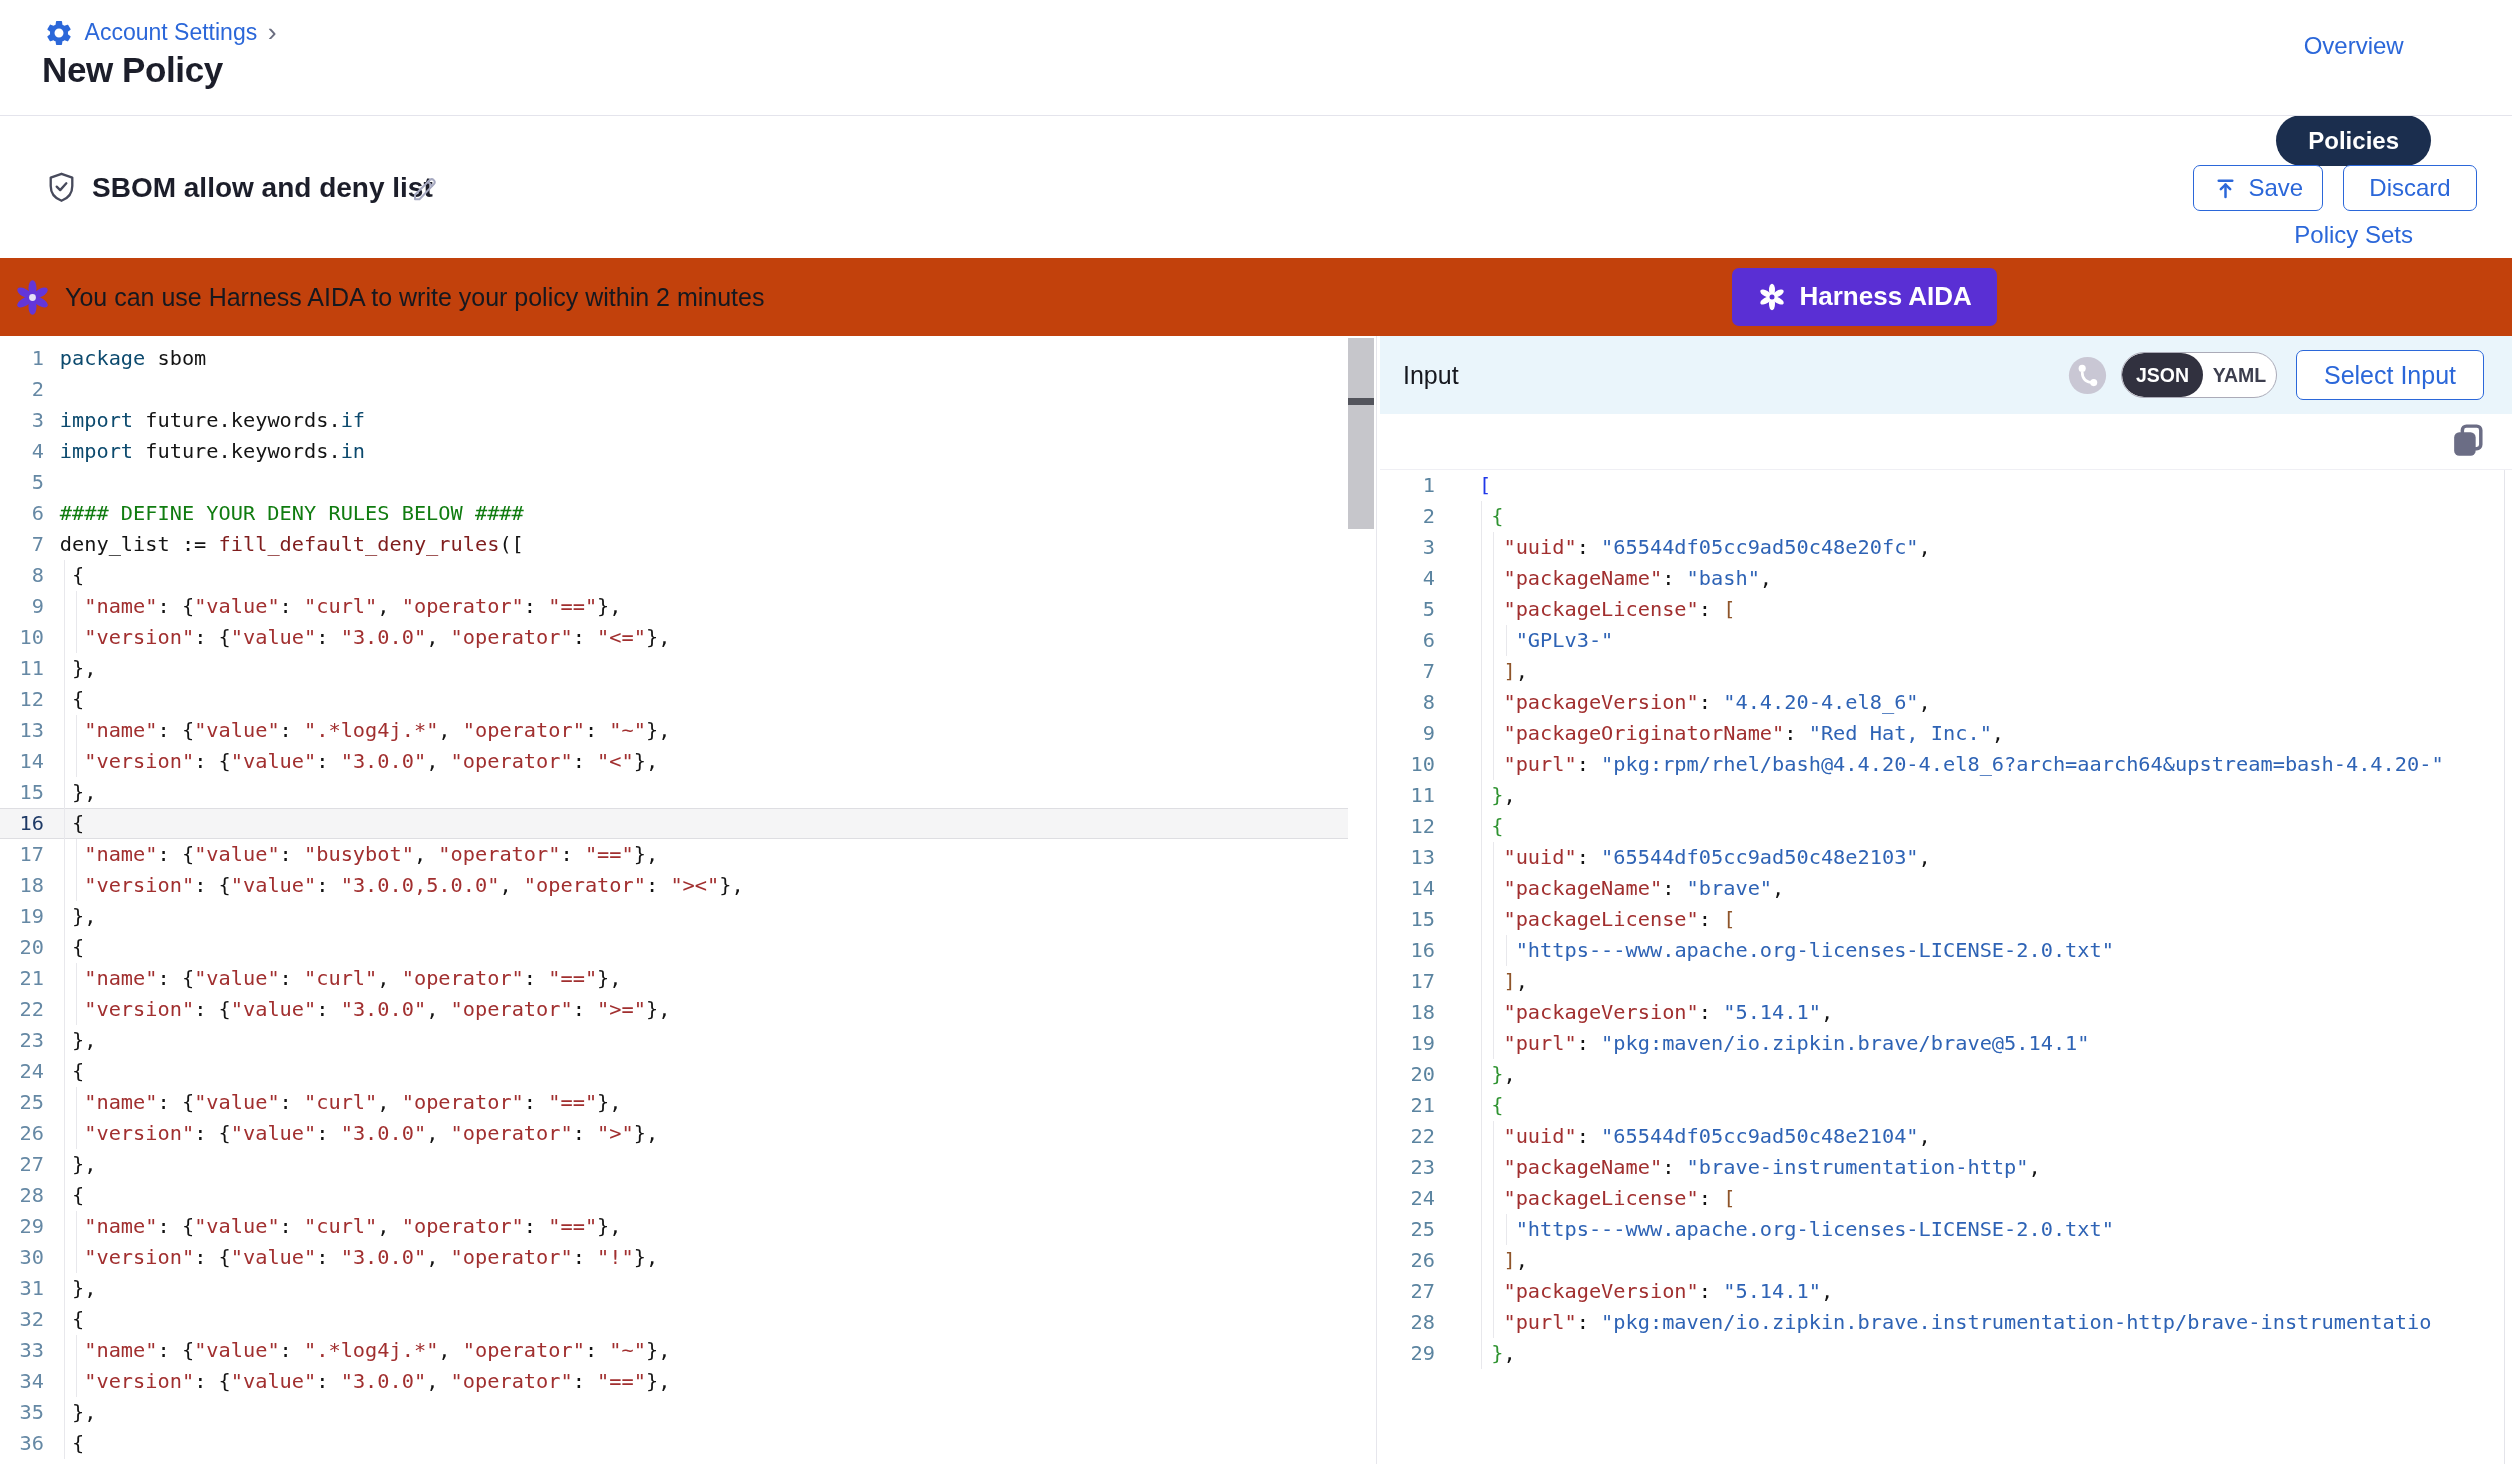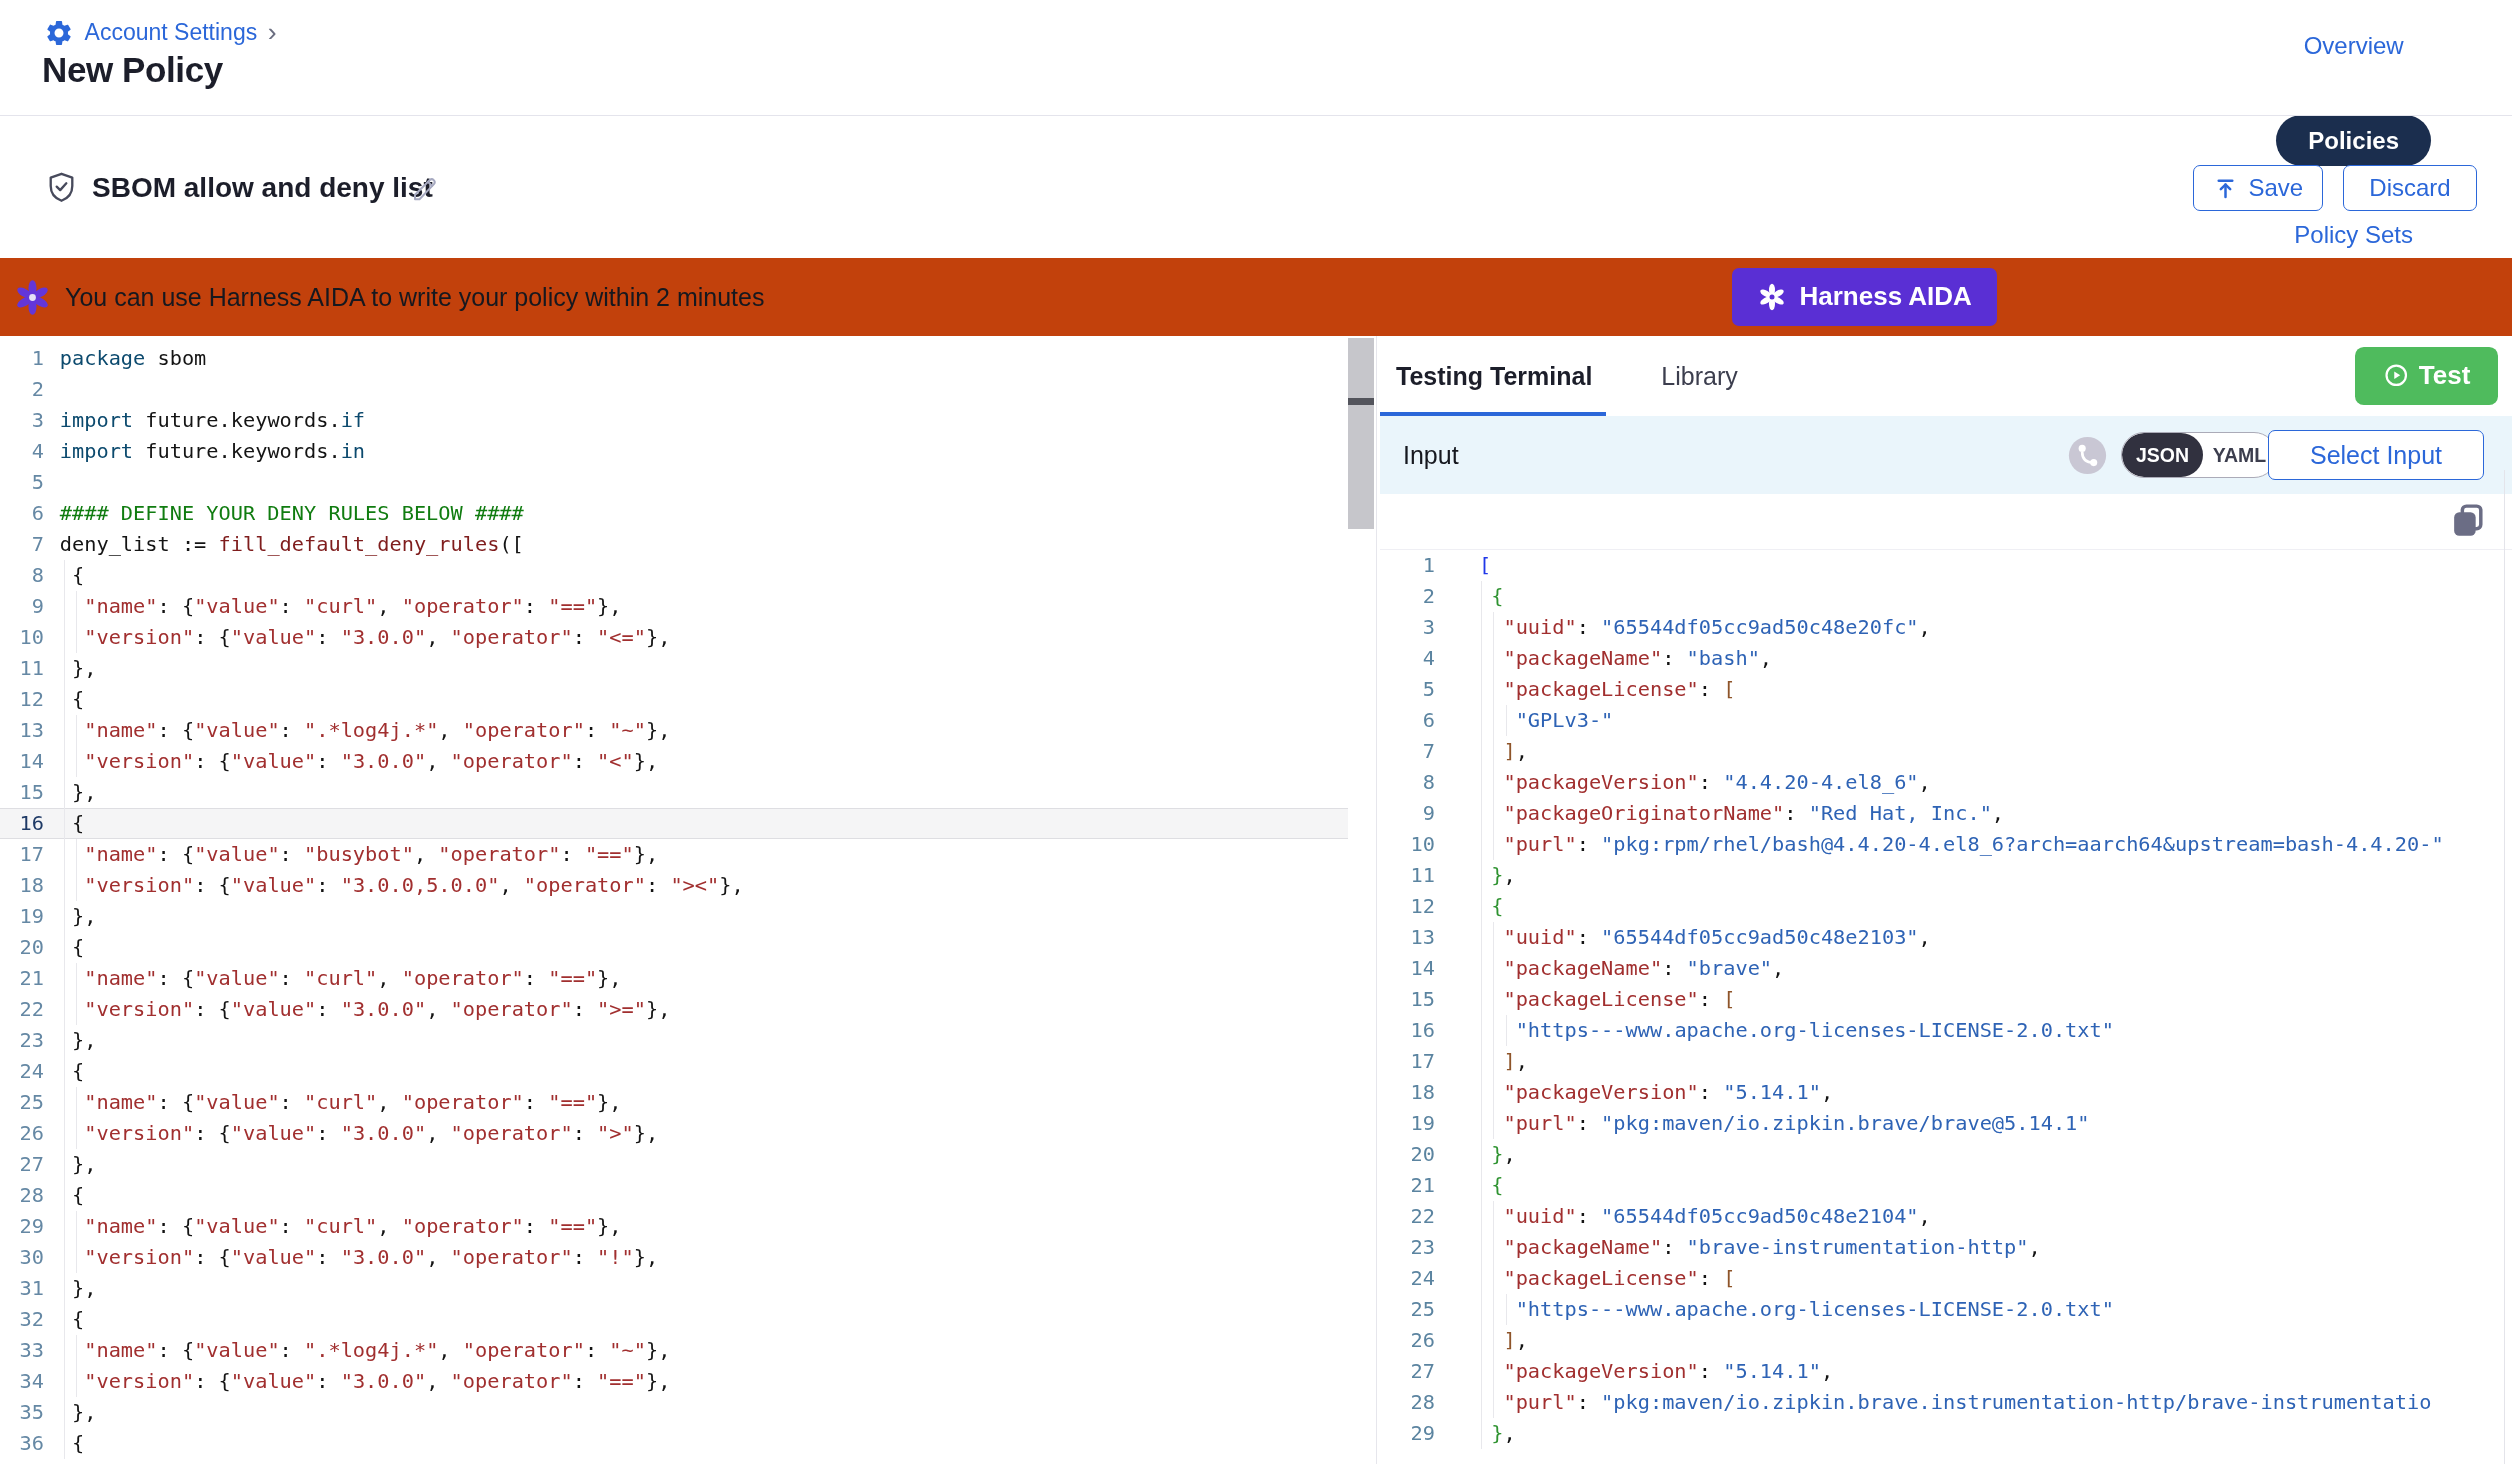--- a/index.html
+++ b/index.html
@@ -67,21 +67,21 @@
       color:#fff;font-size:26px;font-weight:bold;display:flex;align-items:center;justify-content:center;gap:9.7px;
       cursor:pointer;font-family:"Liberation Sans",sans-serif;}
   .input-bar{height:78px;background:#EAF5FB;position:relative;display:flex;align-items:center;}
   .input-label{margin-left:23px;font-size:25px;color:#16181F;}
   .fmt-circle{position:absolute;right:405px;top:19.5px;cursor:pointer;}
   .fmt-toggle{position:absolute;right:235px;top:16px;width:156px;height:46px;background:#fff;border:0.9px solid #ABABB8;
       border-radius:25px;display:flex;align-items:center;box-sizing:border-box;overflow:hidden;cursor:pointer;}
   .fmt-seg{font-size:19.5px;font-weight:bold;display:flex;align-items:center;justify-content:center;height:100%;}
   .fmt-seg.on{background:#31313F;color:#fff;width:81px;border-radius:25px;}
   .fmt-seg.off{color:#3C3E4E;width:73px;}
-  .select-input-btn{position:absolute;right:28px;top:14px;width:216px;height:50px;background:#fff;border:1.8px solid #2B67D9;
+  .select-input-btn{position:absolute;right:28px;top:14px;width:188px;height:50px;background:#fff;border:1.8px solid #2B67D9;
       border-radius:7px;color:#2B67D9;font-size:25px;display:flex;align-items:center;justify-content:center;
       box-sizing:border-box;cursor:pointer;font-family:"Liberation Sans",sans-serif;}
   .copy-strip{height:55px;position:relative;border-bottom:0.9px solid #EFEFF4;}
   .copy-ic{position:absolute;right:23px;top:7px;cursor:pointer;}
   #input-lines{position:relative;}
   #rpanel .ln{width:55px;padding-right:7px;color:#5B84A0;}
   #rpanel .ct{padding-left:37px;}
   .rsb-line{position:absolute;left:1124px;top:134px;bottom:0;width:0.9px;background:#E4E4EA;}
 </style>
 </head>
@@ -204,34 +204,20 @@
     <div class="crow"><i class="gd" style="left: 64px;"></i><i class="gd" style="left: 76px;"></i><span class="ln">33</span><span class="ct"><span class="tok-t">  </span><span class="tok-s">"name"</span><span class="tok-t">: {</span><span class="tok-s">"value"</span><span class="tok-t">: </span><span class="tok-s">".*log4j.*"</span><span class="tok-t">, </span><span class="tok-s">"operator"</span><span class="tok-t">: </span><span class="tok-s">"~"</span><span class="tok-t">},</span></span></div>
     <div class="crow"><i class="gd" style="left: 64px;"></i><i class="gd" style="left: 76px;"></i><span class="ln">34</span><span class="ct"><span class="tok-t">  </span><span class="tok-s">"version"</span><span class="tok-t">: {</span><span class="tok-s">"value"</span><span class="tok-t">: </span><span class="tok-s">"3.0.0"</span><span class="tok-t">, </span><span class="tok-s">"operator"</span><span class="tok-t">: </span><span class="tok-s">"=="</span><span class="tok-t">},</span></span></div>
     <div class="crow"><i class="gd" style="left: 64px;"></i><span class="ln">35</span><span class="ct"><span class="tok-t"> },</span></span></div>
     <div class="crow"><i class="gd" style="left: 64px;"></i><span class="ln">36</span><span class="ct"><span class="tok-t"> {</span></span></div>
   </div>
 <div class="lscroll-thumb"></div>
 <div class="lscroll-mark"></div>
 <div class="vdivider"></div>
 
 <div id="rpanel">
-  <div class="rtabs">
-    <span class="rtab active">Testing Terminal</span>
-    <span class="rtab idle">Library</span>
-    <span class="rtab-underline"></span>
-    <button class="test-btn">
-      <span>
-        <svg width="26.5" height="26.5" viewBox="0 0 24 24" fill="none">
-            <circle cx="12" cy="12" r="8.8" stroke="#fff" stroke-width="2"></circle>
-            <path d="M10.2 8.6 15.6 12 10.2 15.4 Z" fill="#fff"></path>
-          </svg>
-      </span>
-      <span>Test</span>
-    </button>
-  </div>
 
   <div class="input-bar">
     <span class="input-label">Input</span>
     <span class="fmt-circle">
       <svg width="39" height="39" viewBox="0 0 44 44">
           <circle cx="22" cy="22" r="21" fill="#C9C7D4"></circle>
           <circle cx="16" cy="14" r="4" fill="#fff"></circle>
           <circle cx="29" cy="30" r="4" fill="#fff"></circle>
           <path d="M16 18 c0 9 6 12 13 12" stroke="#fff" stroke-width="3" fill="none"></path>
         </svg>

